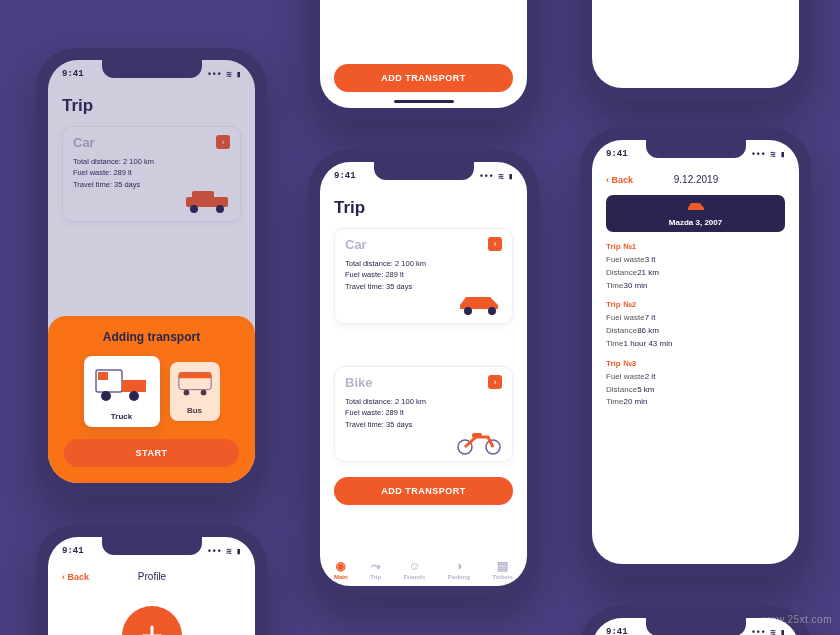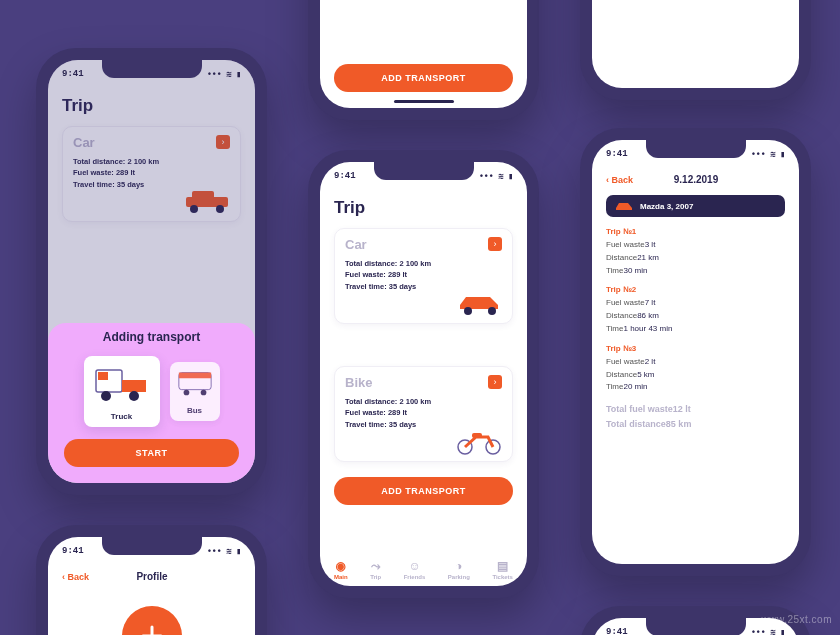--- a/index.html
+++ b/index.html
@@ -65,41 +65,41 @@
   position: absolute;
   top: 8px; right: 10px;
   width: 14px; height: 14px;
   background: #f05a28;
   border-radius: 3px;
   color: #fff;
   font-size: 9px;
   text-align: center;
   line-height: 14px;
 }
-.card-stats { font-size: 7.5px; color: #2a2550; line-height: 1.5; font-weight: 700; }
+.card-stats { font-size: 7.5px; color: #2a2550; line-height: 1.5; font-weight: 400; }
 .card-img { position: absolute; right: 8px; bottom: 6px; width: 50px; height: 28px; }
 .btn-primary {
   background: #f05a28;
   color: #fff;
   border: none;
   border-radius: 20px;
   padding: 9px 0;
   width: 100%;
   font-size: 9px;
   font-weight: 800;
   letter-spacing: .5px;
   text-align: center;
 }
 .overlay-dim { position: absolute; inset: 0; background: rgba(60,50,120,.25); }
 .sheet {
   position: absolute;
   left: 0; right: 0; bottom: 0;
-  background: #f0abfc;
+  background: #f97316;
   border-radius: 18px 18px 28px 28px;
-  padding: 7px 16px 16px;
+  padding: 14px 16px 16px;
 }
 .sheet-title { font-size: 12px; font-weight: 800; color: #2a2550; text-align: center; margin-bottom: 12px; }
 .vehicle-row { display: flex; gap: 10px; justify-content: center; margin-bottom: 12px; align-items: center; }
 .vehicle-card {
   background: #fff;
   border-radius: 8px;
   box-shadow: 0 4px 12px rgba(60,50,120,.15);
   padding: 6px;
   width: 76px;
   text-align: center;
@@ -114,32 +114,33 @@
   left: 14px; right: 14px;
   display: flex;
   justify-content: space-between;
   align-items: center;
 }
 .nav-item { text-align: center; color: #b8b3cb; font-size: 6px; font-weight: 600; }
 .nav-item.active { color: #f05a28; }
 .nav-item .nicon { font-size: 12px; display: block; margin-bottom: 1px; }
 .back-link { color: #f05a28; font-size: 9px; font-weight: 600; }
 .header-row { display: flex; align-items: center; justify-content: space-between; padding: 4px 0 10px; }
-.header-center { font-size: 10px; font-weight: 700; color: #2a2550; }
+.header-center { font-size: 10px; font-weight: 400; color: #2a2550; }
 .pill {
   background: #2a2550;
   border-radius: 7px;
   padding: 5px 8px;
   display: flex;
   align-items: center;
   gap: 6px;
   color: #fff;
   font-size: 8px;
   font-weight: 600;
   margin-bottom: 10px;
+  flex-direction: column;
 }
 .pill-icon { width: 20px; height: 12px; }
 .trip-block { margin-bottom: 8px; }
 .trip-head { font-size: 8px; font-weight: 700; color: #f05a28; margin-bottom: 3px; }
 .trip-line { display: flex; font-size: 8px; color: #2a2550; line-height: 1.6; }
 .trip-line .l { color: #555; }
 .totals { margin-top: 8px; }
 .totals .trip-line { font-size: 9px; font-weight: 700; color: #b8b3cb; }
 .totals .trip-line .r { color: #b8b3cb; }
 .homebar { position: absolute; bottom: 5px; left: 50%; transform: translateX(-50%); width: 60px; height: 3px; background: #2a2550; border-radius: 2px; }
@@ -329,30 +330,20 @@
         <div class="trip-line">
             <span class="l">Distance</span>
             <span class="r">5 km</span>
           </div>
         <div class="trip-line">
             <span class="l">Time</span>
             <span class="r">20 min</span>
           </div>
       </div>
 
-      <div class="totals">
-        <div class="trip-line">
-            <span>Total fuel waste</span>
-            <span class="r">12 lt</span>
-          </div>
-        <div class="trip-line">
-            <span>Total distance</span>
-            <span class="r">85 km</span>
-          </div>
-      </div>
     </div>
   </div>
 </div>
 
 <div class="frame" style="left:36px; top:525px; width:231px; height:200px;">
   <div class="phone">
       <div class="notch"></div>
     <div class="statusbar">
       <span>9:41</span>
       <span class="right">••• ≋ ▮</span>

